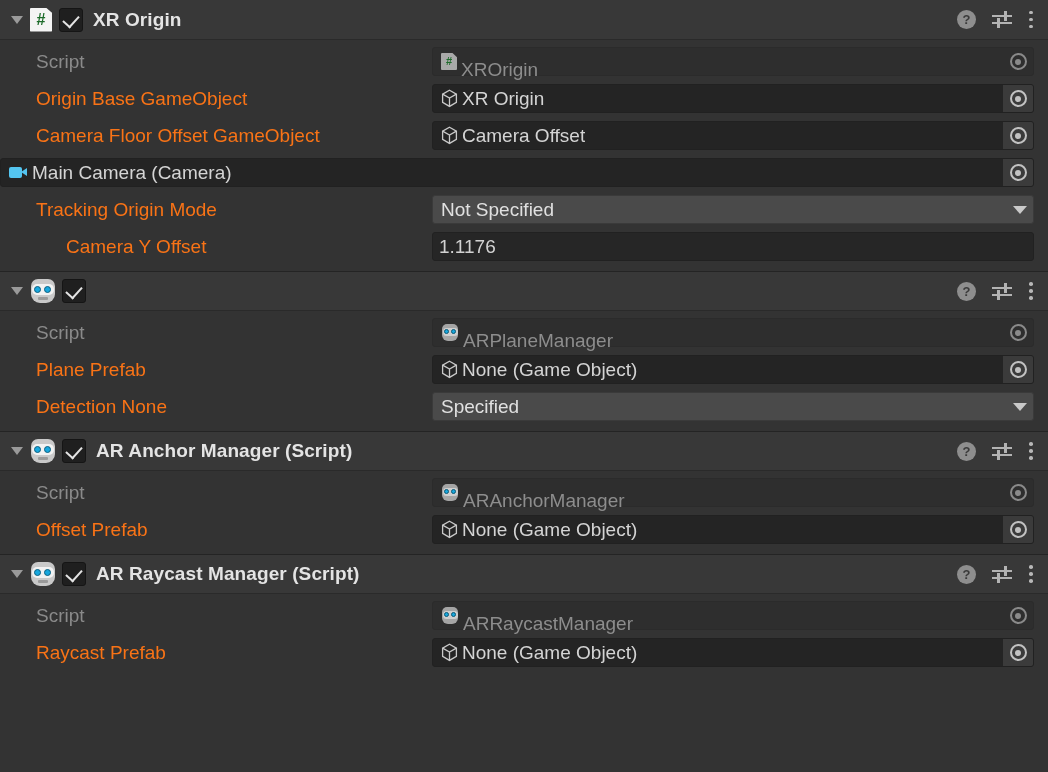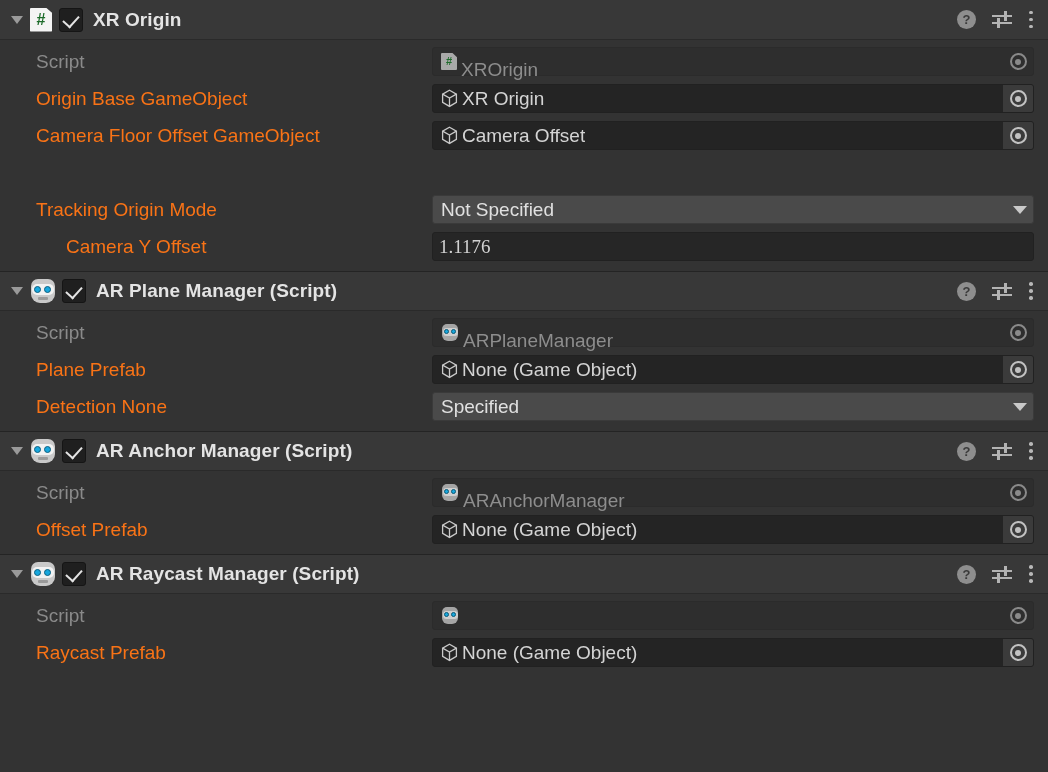--- a/index.html
+++ b/index.html
@@ -383,21 +383,20 @@
   }
 
   
   .field.numeric {
     background: #262626;
     border: 1px solid #212121;
   }
   .field.numeric .fval {
     padding-left: 6px;
     color: #d2d2d2;
-    font-family: Liberation Serif, serif;
   }
 </style>
 </head>
 <body>
 
 <div class="inspector" id="root">
     <div class="comp-header first">
       <div class="foldout">
         <span class="tri"></span>
       </div>
@@ -474,20 +473,34 @@
           </span>
           <span class="fval">Camera Offset</span>
           <span class="picker">
             <span class="ring">
               <span class="dot"></span>
             </span>
           </span>
         </div>
       </div>
       <div class="row">
+        <div class="field objref">
+          <span class="fico">
+            <span class="cam">
+              <span class="bodyr"></span>
+              <span class="lens"></span>
+            </span>
+          </span>
+          <span class="fval">Main Camera (Camera)</span>
+          <span class="picker">
+            <span class="ring">
+              <span class="dot"></span>
+            </span>
+          </span>
+        </div>
       </div>
       <div class="row">
         <div class="row-label">Tracking Origin Mode</div>
         <div class="field popup">
           <span class="fval">Not Specified</span>
           <span class="popup-arrow">
             <span class="tri"></span>
           </span>
         </div>
       </div>
@@ -505,21 +518,20 @@
       <span class="icon-ar">
         <span class="body"></span>
         <span class="visor"></span>
         <span class="eye l"></span>
         <span class="eye r"></span>
         <span class="mouth"></span>
       </span>
       <div class="enable-check">
         <span class="mark"></span>
       </div>
-      <div class="comp-title">AR Plane Manager (Script)</div>
       <div class="header-tools">
         <div class="ic-help">?</div>
         <div class="ic-preset">
           <i class="bar1"></i>
           <i class="bar2"></i>
           <i class="kn1"></i>
           <i class="kn2"></i>
         </div>
         <div class="ic-menu">
           <i></i>
@@ -682,20 +694,21 @@
         <div class="row-label dim">Script</div>
         <div class="field objref disabled">
           <span class="fico">
             <span class="mini-ar">
               <span class="body"></span>
               <span class="visor"></span>
               <span class="eye l"></span>
               <span class="eye r"></span>
             </span>
           </span>
+          <span class="fval">ARRaycastManager</span>
           <span class="picker">
             <span class="ring">
               <span class="dot"></span>
             </span>
           </span>
         </div>
       </div>
       <div class="row">
         <div class="row-label">Raycast Prefab</div>
         <div class="field objref">

